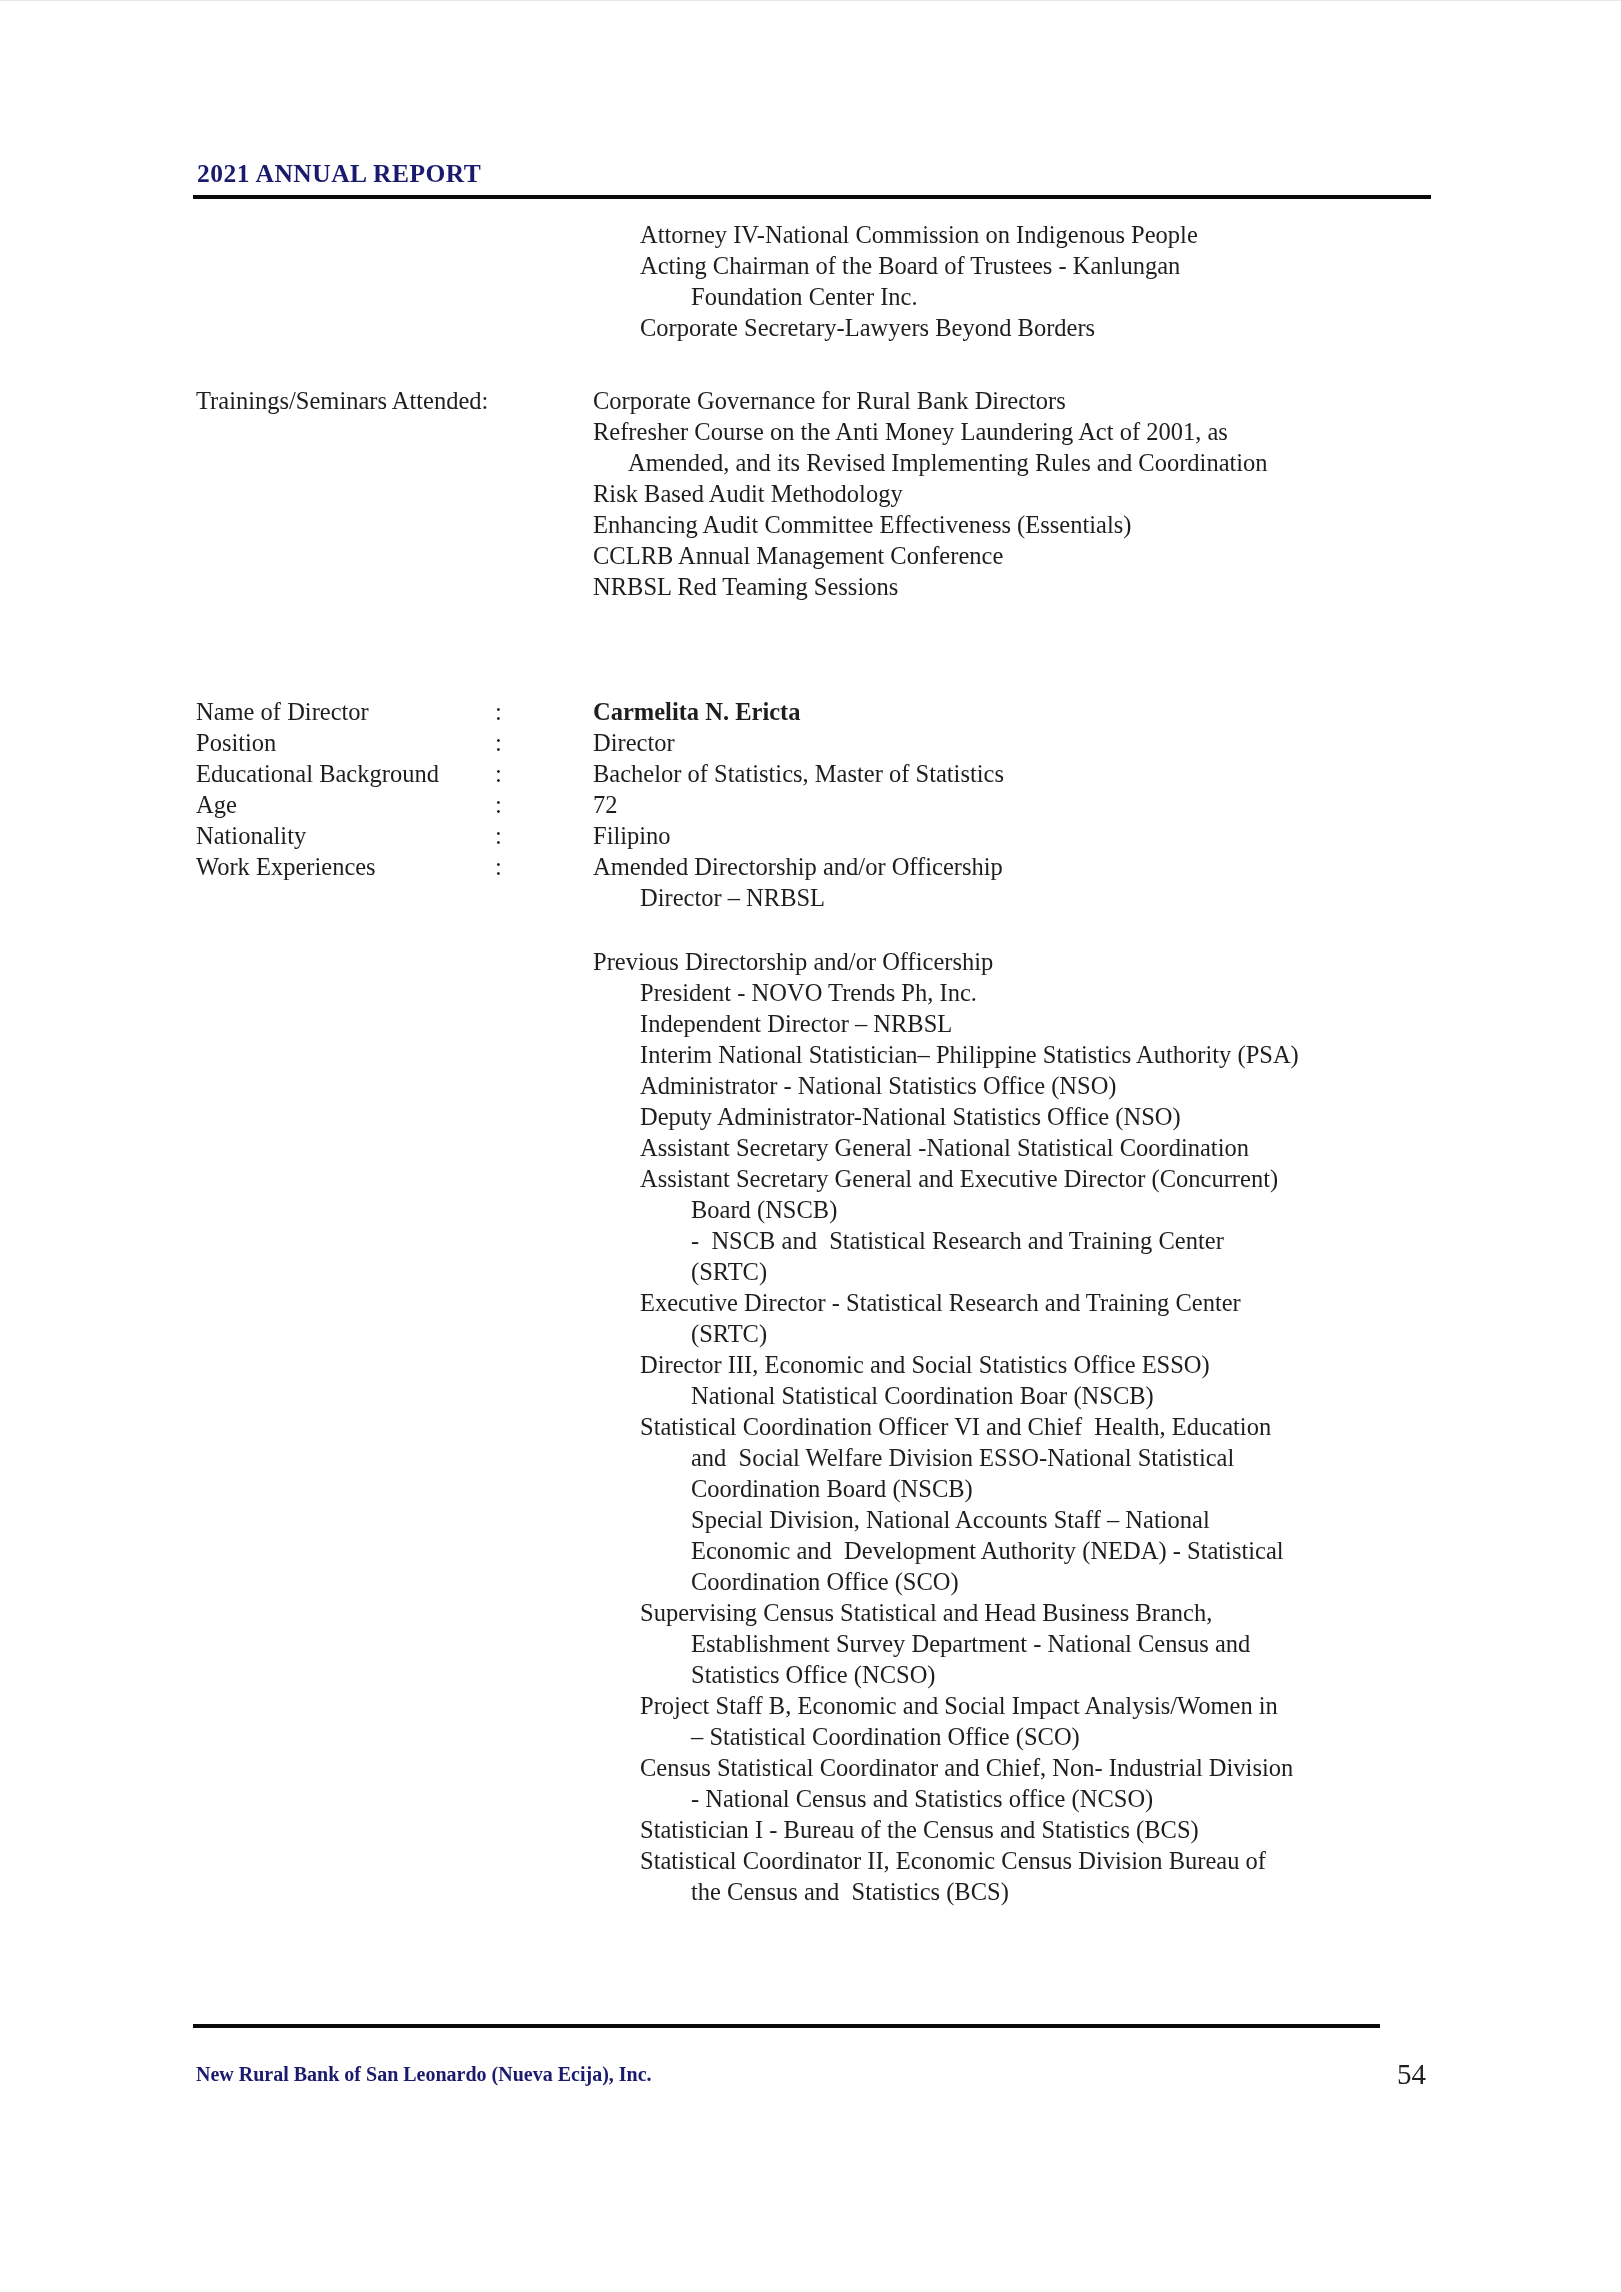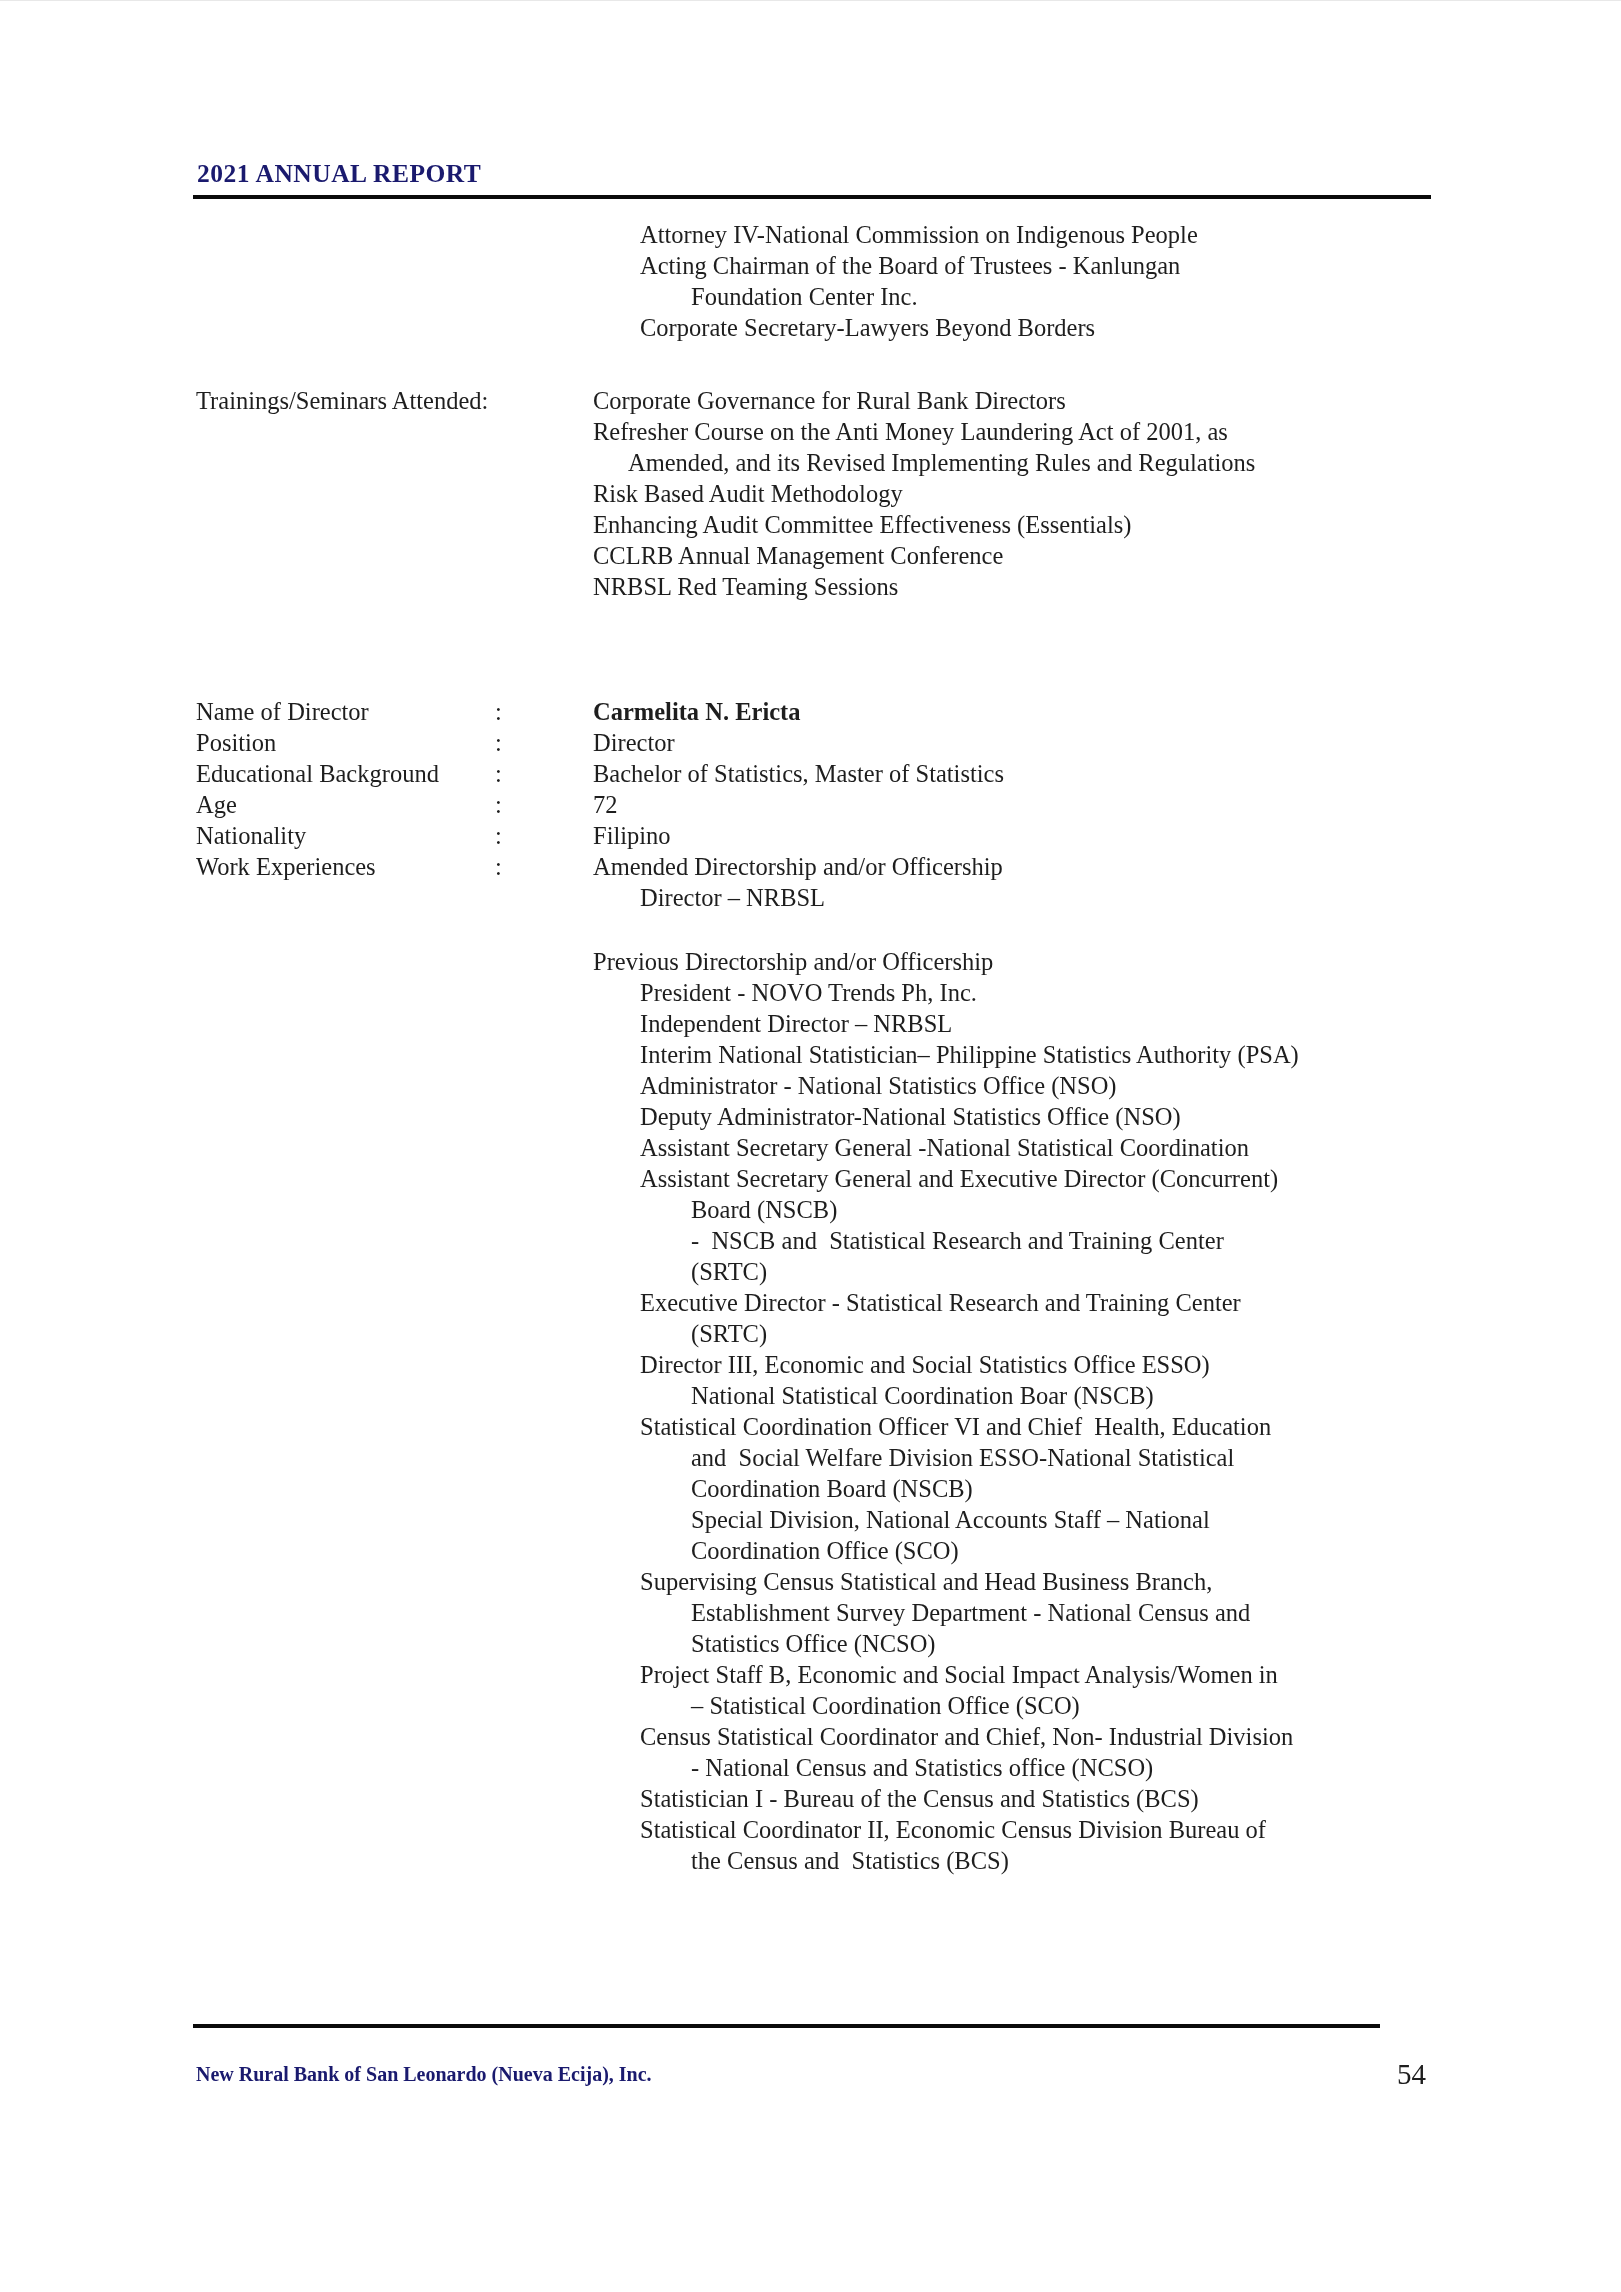--- a/index.html
+++ b/index.html
@@ -60,21 +60,21 @@
       <div class="tline ind1">Acting Chairman of the Board of Trustees - Kanlungan</div>
       <div class="tline ind2">Foundation Center Inc.</div>
       <div class="tline ind1">Corporate Secretary-Lawyers Beyond Borders</div>
     </section>
 
   <section class="trainings">
     <div class="label">Trainings/Seminars Attended:</div>
     <div class="lines">
         <div class="tline ind0">Corporate Governance for Rural Bank Directors</div>
         <div class="tline ind0">Refresher Course on the Anti Money Laundering Act of 2001, as</div>
-        <div class="tline ind1">Amended, and its Revised Implementing Rules and Regulations</div>
+        <div class="tline ind1">Amended, and its Revised Implementing Rules and Coordination</div>
         <div class="tline ind0">Risk Based Audit Methodology</div>
         <div class="tline ind0">Enhancing Audit Committee Effectiveness (Essentials)</div>
         <div class="tline ind0">CCLRB Annual Management Conference</div>
         <div class="tline ind0">NRBSL Red Teaming Sessions</div>
       </div>
   </section>
 
   <section class="director">
     <div>
         <div class="inforow">
@@ -127,20 +127,21 @@
         <div class="tline ind2">-  NSCB and  Statistical Research and Training Center</div>
         <div class="tline ind2">(SRTC)</div>
         <div class="tline ind1">Executive Director - Statistical Research and Training Center</div>
         <div class="tline ind2">(SRTC)</div>
         <div class="tline ind1">Director III, Economic and Social Statistics Office ESSO)</div>
         <div class="tline ind2">National Statistical Coordination Boar (NSCB)</div>
         <div class="tline ind1">Statistical Coordination Officer VI and Chief  Health, Education</div>
         <div class="tline ind2">and  Social Welfare Division ESSO-National Statistical</div>
         <div class="tline ind2">Coordination Board (NSCB)</div>
         <div class="tline ind2">Special Division, National Accounts Staff – National</div>
+        <div class="tline ind2">Economic and  Development Authority (NEDA) - Statistical</div>
         <div class="tline ind2">Coordination Office (SCO)</div>
         <div class="tline ind1">Supervising Census Statistical and Head Business Branch,</div>
         <div class="tline ind2">Establishment Survey Department - National Census and</div>
         <div class="tline ind2">Statistics Office (NCSO)</div>
         <div class="tline ind1">Project Staff B, Economic and Social Impact Analysis/Women in</div>
         <div class="tline ind2">– Statistical Coordination Office (SCO)</div>
         <div class="tline ind1">Census Statistical Coordinator and Chief, Non- Industrial Division</div>
         <div class="tline ind2">- National Census and Statistics office (NCSO)</div>
         <div class="tline ind1">Statistician I - Bureau of the Census and Statistics (BCS)</div>
         <div class="tline ind1">Statistical Coordinator II, Economic Census Division Bureau of</div>

